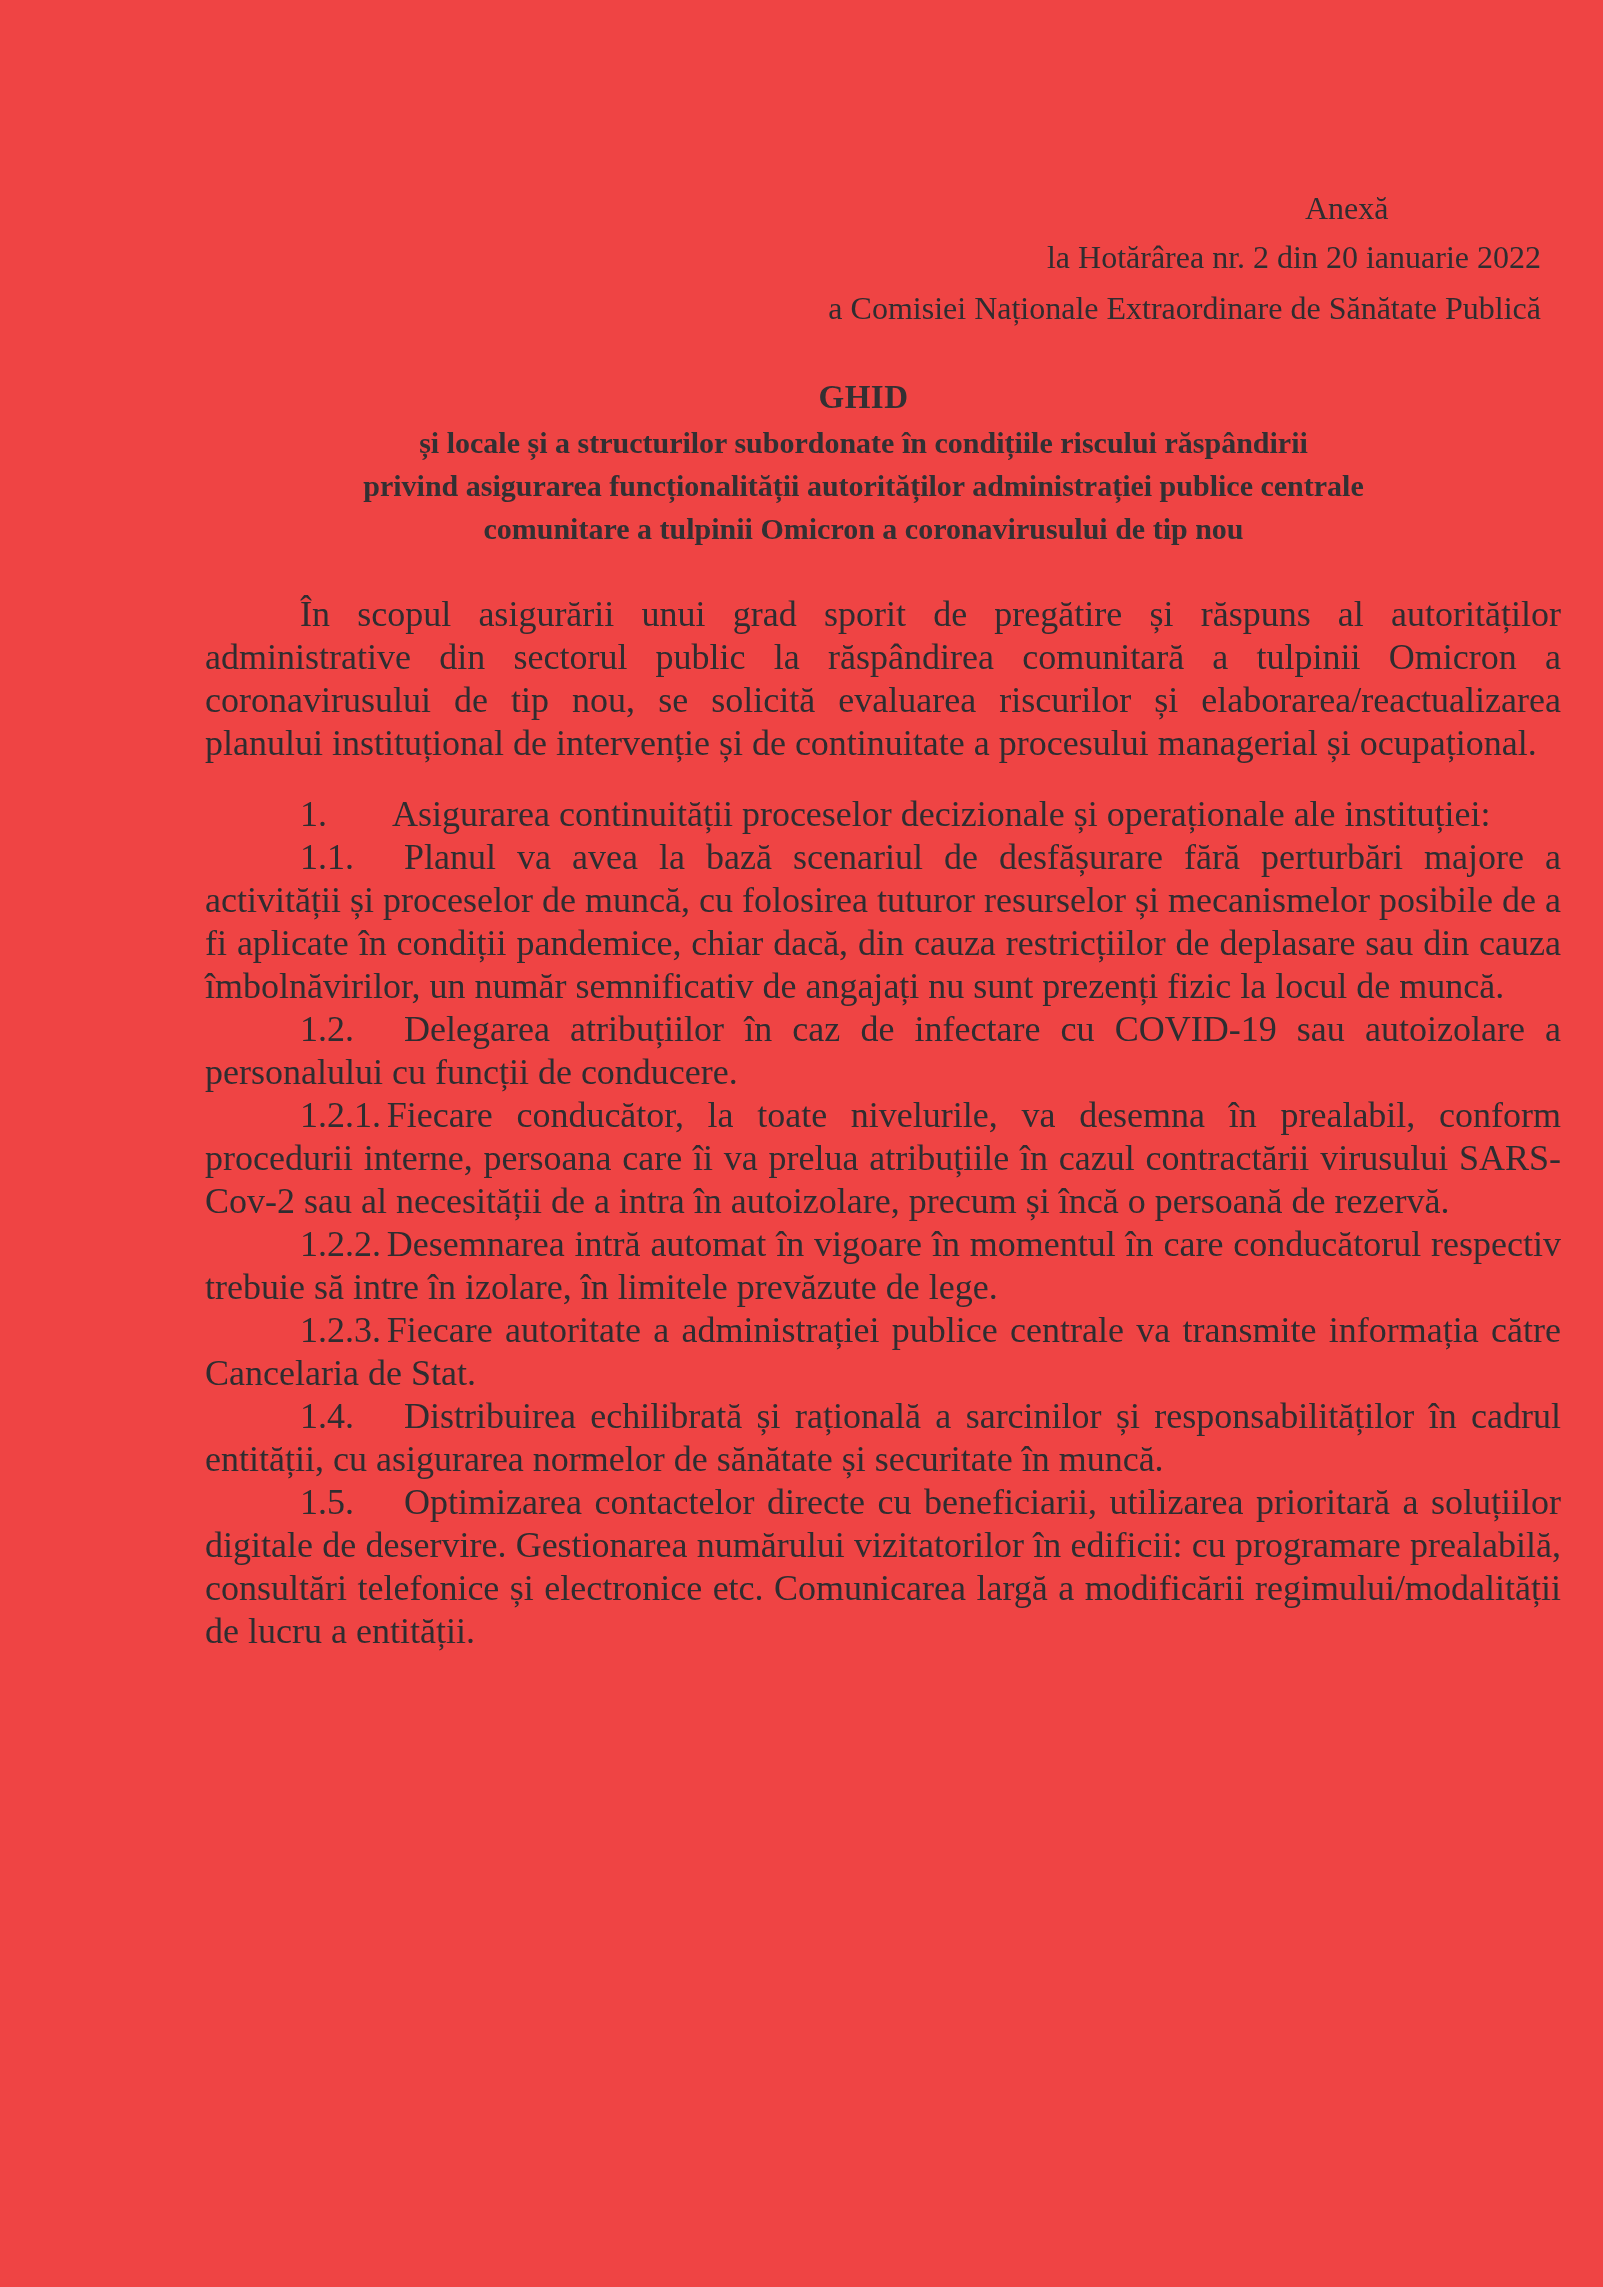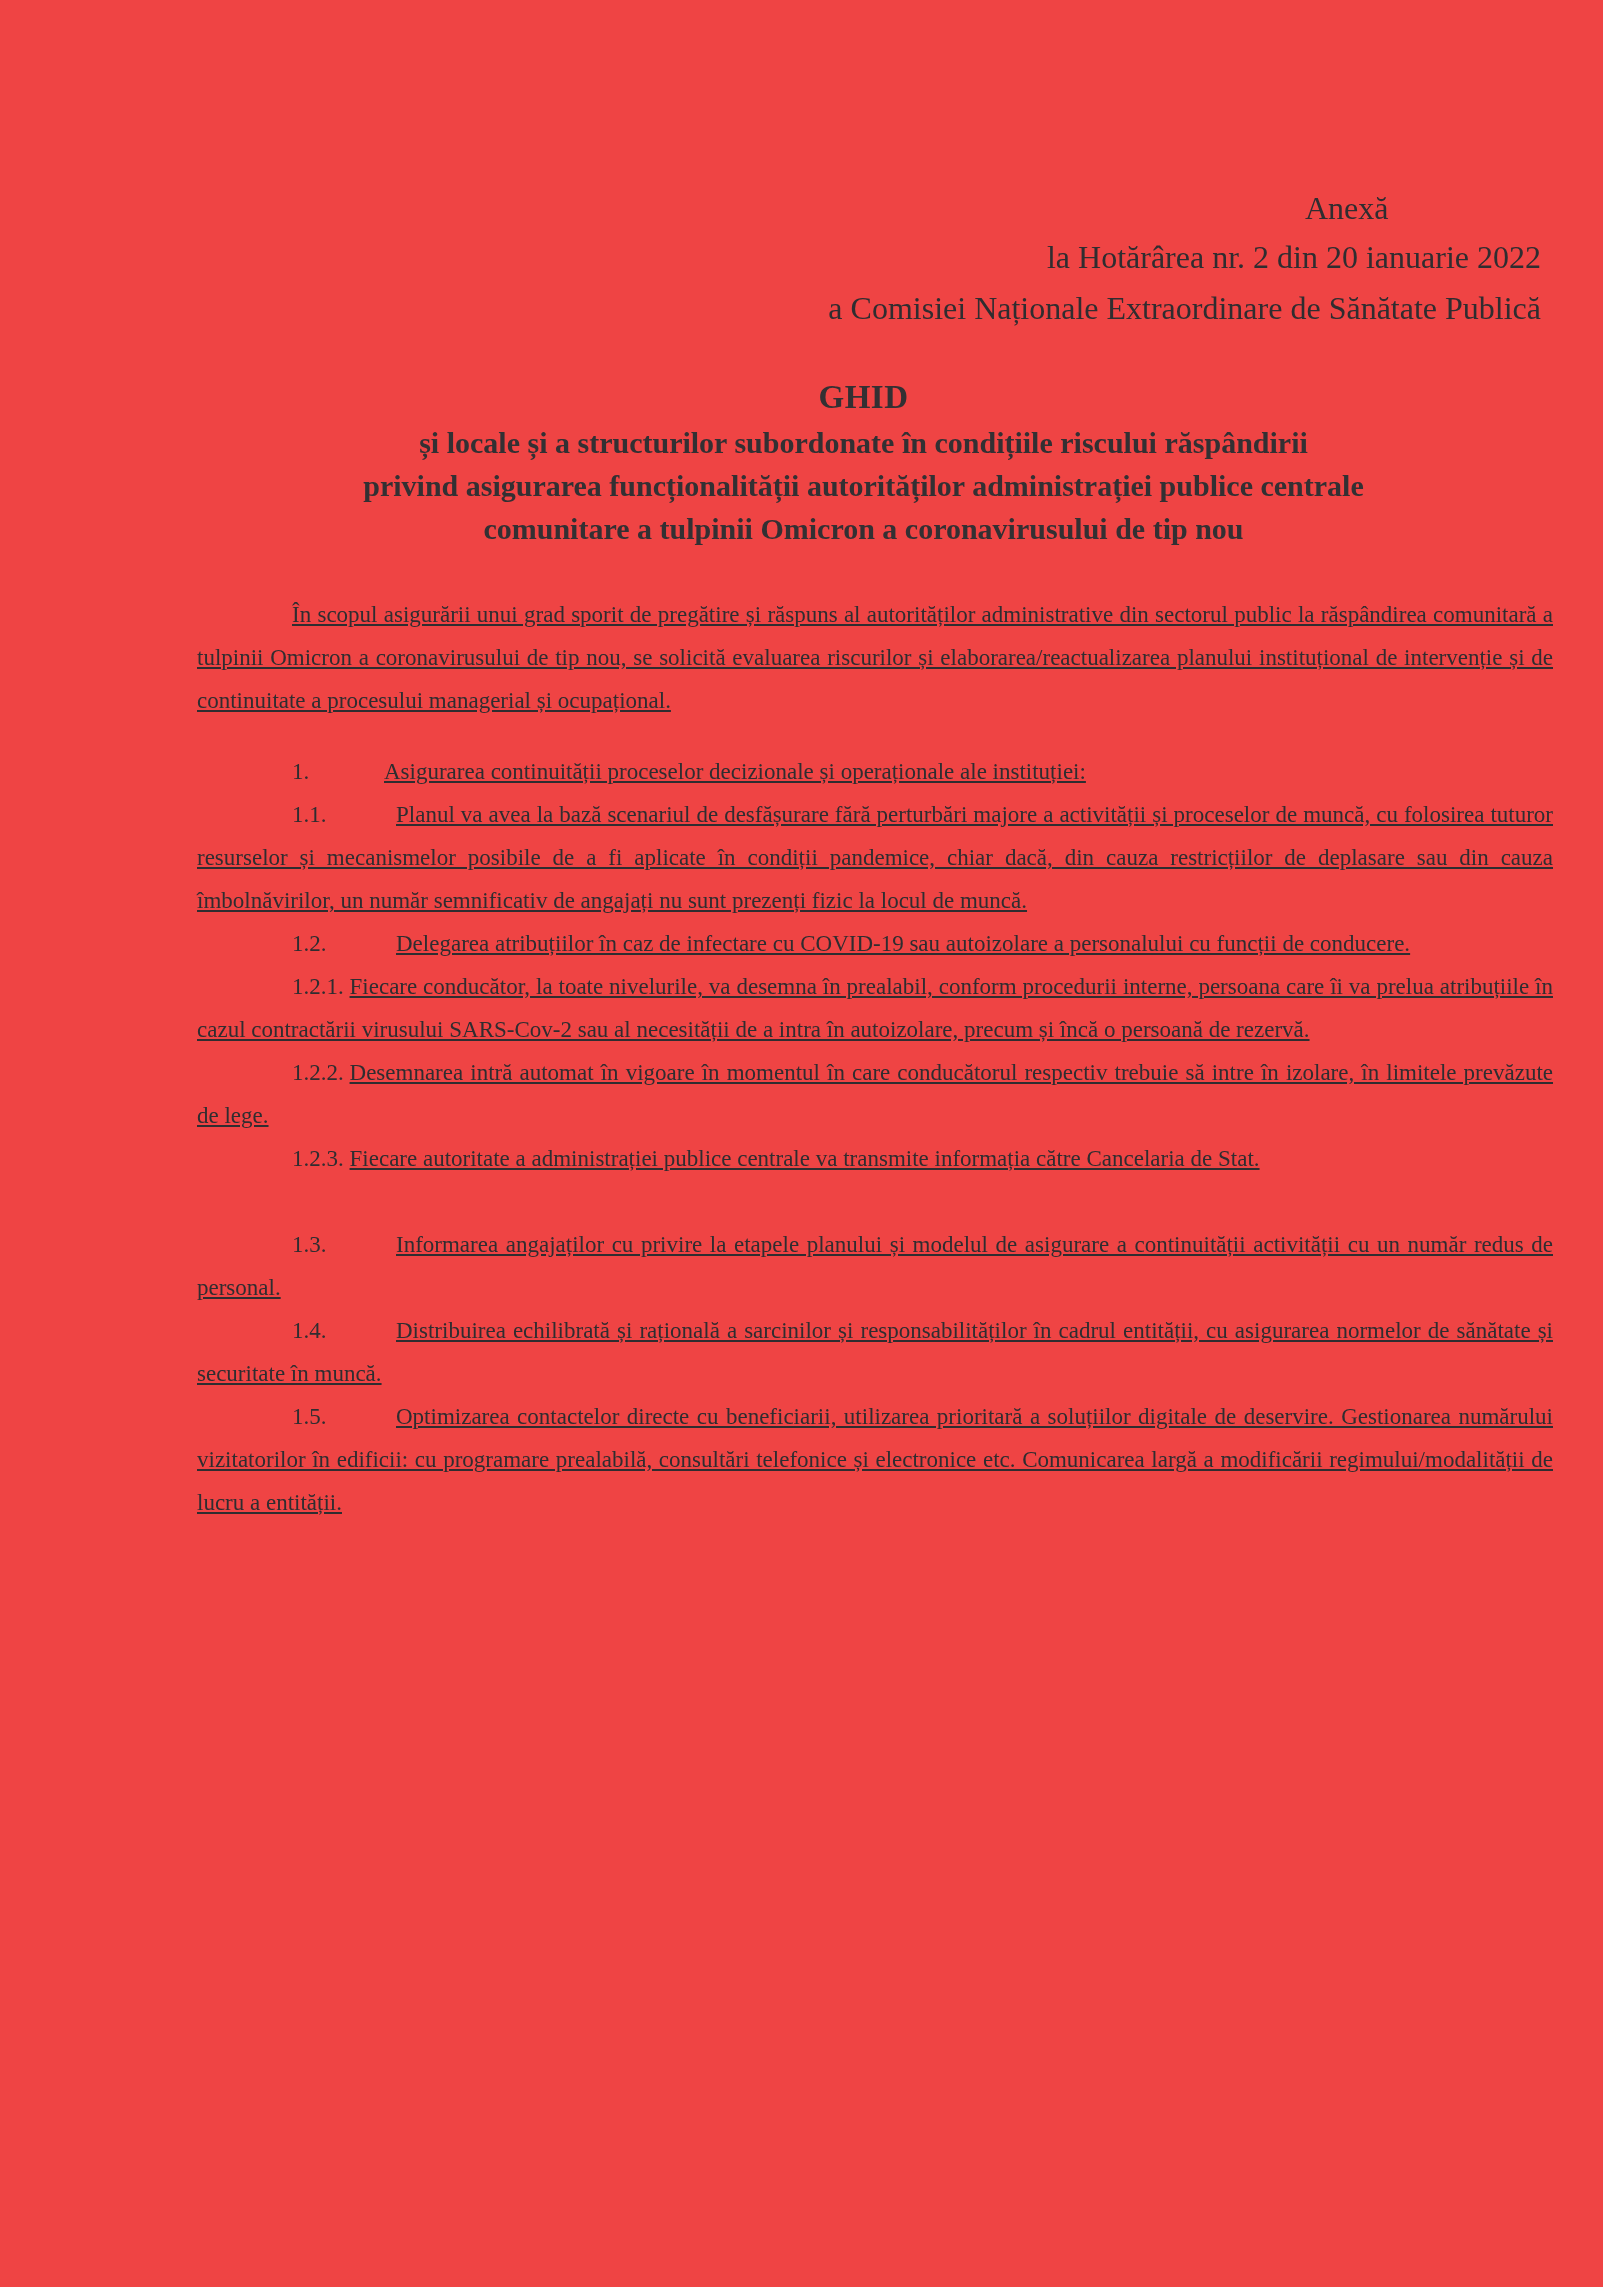--- a/index.html
+++ b/index.html
@@ -7,21 +7,21 @@
   .page { position: absolute; left: 0; top: 0; width: 1603px; height: 2287px; background: #ef4444; color: #2f2d30; font-family: "Liberation Serif", "DejaVu Serif", serif; }
   .hdr { position: absolute; white-space: nowrap; font-size: 32px; line-height: 43px; }
   .hdr-anexa { top: 187px; left: 1305px; }
   .hdr-line2 { top: 236px; right: 62px; }
   .hdr-line3 { top: 287px; right: 62px; }
 
   .title-block { position: absolute; top: 374px; left: 184px; width: 1359px; text-align: center; font-weight: bold; color: #333033; }
   .title-main { font-size: 33px; line-height: 47px; letter-spacing: 0.5px; }
   .title-sub { font-size: 30px; line-height: 43px; }
 
-  .body { position: absolute; left: 197px; width: 1356px; top: 593px; font-size: 23px; line-height: 43px; text-align: justify; text-decoration: underline; }
+  .body { position: absolute; left: 205px; width: 1356px; top: 593px; font-size: 36px; line-height: 43px; text-align: justify; }
   .body p { margin: 0; }
   .indent { text-indent: 95px; }
   .gap-small { margin-top: 15.5px !important; }
   .gap-med { margin-top: 28px !important; }
   .gap-big { margin-top: 43px !important; }
   .num { display: inline-block; text-indent: 0; }
   .num-1 { width: 92px; }
   .num-11 { width: 104px; }
   .num-121 { width: auto; margin-right: 5.8px; }
 </style>
@@ -49,21 +49,20 @@
     <p class="indent"><span class="num num-11">1.1.</span><span>Planul va avea la bază scenariul de desfășurare fără perturbări majore a activității și proceselor de muncă, cu folosirea tuturor resurselor și mecanismelor posibile de a fi aplicate în condiții pandemice, chiar dacă, din cauza restricțiilor de deplasare sau din cauza îmbolnăvirilor, un număr semnificativ de angajați nu sunt prezenți fizic la locul de muncă.</span></p>
 
     <p class="indent"><span class="num num-11">1.2.</span><span>Delegarea atribuțiilor în caz de infectare cu COVID-19 sau autoizolare a personalului cu funcții de conducere.</span></p>
 
     <p class="indent"><span class="num num-121">1.2.1.</span><span>Fiecare conducător, la toate nivelurile, va desemna în prealabil, conform procedurii interne, persoana care îi va prelua atribuțiile în cazul contractării virusului SARS-Cov-2 sau al necesității de a intra în autoizolare, precum și încă o persoană de rezervă.</span></p>
 
     <p class="indent"><span class="num num-121">1.2.2.</span><span>Desemnarea intră automat în vigoare în momentul în care conducătorul respectiv trebuie să intre în izolare, în limitele prevăzute de lege.</span></p>
 
     <p class="indent"><span class="num num-121">1.2.3.</span><span>Fiecare autoritate a administrației publice centrale va transmite informația către Cancelaria de Stat.</span></p>
 
-    <p class="indent gap-big"><span class="num num-11">1.3.</span><span>Informarea angajaților cu privire la etapele planului și modelul de asigurare a continuității activității cu un număr redus de personal.</span></p>
 
     <p class="indent"><span class="num num-11">1.4.</span><span>Distribuirea echilibrată și rațională a sarcinilor și responsabilităților în cadrul entității, cu asigurarea normelor de sănătate și securitate în muncă.</span></p>
 
     <p class="indent"><span class="num num-11">1.5.</span><span>Optimizarea contactelor directe cu beneficiarii, utilizarea prioritară a soluțiilor digitale de deservire. Gestionarea numărului vizitatorilor în edificii: cu programare prealabilă, consultări telefonice și electronice etc. Comunicarea largă a modificării regimului/modalității de lucru a entității.</span></p>
   </div>
 
 </div>
 
 
 </body></html>

